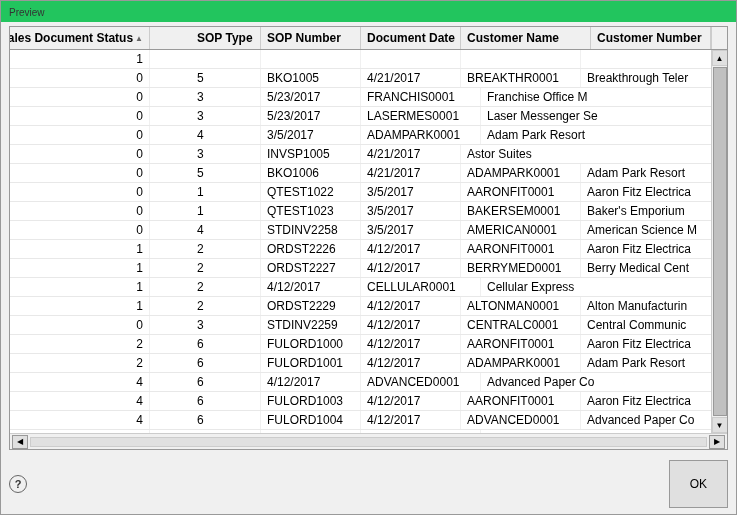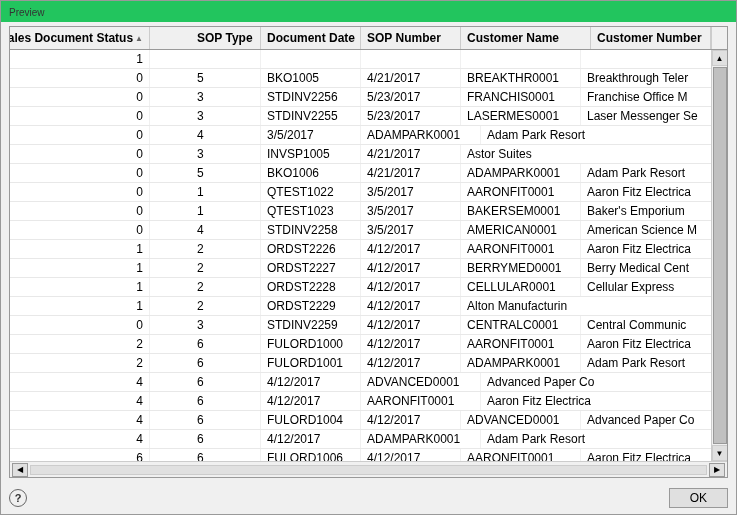--- a/index.html
+++ b/index.html
@@ -148,21 +148,21 @@
       border: 1px solid #666;
       display: flex;
       align-items: center;
       justify-content: center;
       font-size: 11px;
       font-weight: bold;
       color: #333;
       cursor: pointer;
     }
     .ok-btn {
-      padding: 2px 20px;
+      padding: 16px 20px;
       background: #e0e0e0;
       border: 1px solid #999;
       cursor: pointer;
       font-size: 12px;
     }
     .v-scroll-up, .v-scroll-down {
       width: 16px;
       height: 16px;
       background: #e0e0e0;
       border: 1px solid #ccc;
@@ -190,25 +190,25 @@
   <div class="content-area">
     <div class="table-container">
       <div class="table-header">
         <div class="col-header col-status">
           <span>Sales Document Status</span>
           <span class="col-sort-arrow">▲</span>
         </div>
         <div class="col-header col-sop-type">
           <span>SOP Type</span>
         </div>
+        <div class="col-header col-sop-number">
+          <span>SOP Number</span>
+        </div>
         <div class="col-header col-doc-date">
           <span>Document Date</span>
-        </div>
-        <div class="col-header col-sop-number">
-          <span>SOP Number</span>
         </div>
         <div class="col-header col-cust-name">
           <span>Customer Name</span>
         </div>
         <div class="col-header col-cust-num">
           <span>Customer Number</span>
         </div>
         <div style="width:16px;min-width:16px;background:#f0f0f0;border-left:1px solid #ccc;"></div>
       </div>
       <div class="table-body-wrapper">
@@ -226,29 +226,27 @@
               <div class="table-cell col-status">0</div>
               <div class="table-cell col-sop-type">5</div>
               <div class="table-cell col-sop-number">BKO1005</div>
               <div class="table-cell col-doc-date">4/21/2017</div>
               <div class="table-cell col-cust-num">BREAKTHR0001</div>
               <div class="table-cell col-cust-name">Breakthrough Teler</div>
             </div>
             <div class="table-row">
               <div class="table-cell col-status">0</div>
               <div class="table-cell col-sop-type">3</div>
-              <div class="table-cell col-sop-number">STDINV2256</div>
               <div class="table-cell col-doc-date">5/23/2017</div>
               <div class="table-cell col-cust-num">FRANCHIS0001</div>
               <div class="table-cell col-cust-name">Franchise Office M</div>
             </div>
             <div class="table-row">
               <div class="table-cell col-status">0</div>
               <div class="table-cell col-sop-type">3</div>
-              <div class="table-cell col-sop-number">STDINV2255</div>
               <div class="table-cell col-doc-date">5/23/2017</div>
               <div class="table-cell col-cust-num">LASERMES0001</div>
               <div class="table-cell col-cust-name">Laser Messenger Se</div>
             </div>
             <div class="table-row">
               <div class="table-cell col-status">0</div>
               <div class="table-cell col-sop-type">4</div>
               <div class="table-cell col-doc-date">3/5/2017</div>
               <div class="table-cell col-cust-num">ADAMPARK0001</div>
               <div class="table-cell col-cust-name">Adam Park Resort</div>
@@ -304,30 +302,30 @@
               <div class="table-cell col-status">1</div>
               <div class="table-cell col-sop-type">2</div>
               <div class="table-cell col-sop-number">ORDST2227</div>
               <div class="table-cell col-doc-date">4/12/2017</div>
               <div class="table-cell col-cust-num">BERRYMED0001</div>
               <div class="table-cell col-cust-name">Berry Medical Cent</div>
             </div>
             <div class="table-row">
               <div class="table-cell col-status">1</div>
               <div class="table-cell col-sop-type">2</div>
-              <div class="table-cell col-sop-number">ORDST2228</div>
               <div class="table-cell col-doc-date">4/12/2017</div>
               <div class="table-cell col-cust-num">CELLULAR0001</div>
               <div class="table-cell col-cust-name">Cellular Express</div>
             </div>
             <div class="table-row">
               <div class="table-cell col-status">1</div>
               <div class="table-cell col-sop-type">2</div>
               <div class="table-cell col-sop-number">ORDST2229</div>
               <div class="table-cell col-doc-date">4/12/2017</div>
+              <div class="table-cell col-cust-num">ALTONMAN0001</div>
               <div class="table-cell col-cust-name">Alton Manufacturin</div>
             </div>
             <div class="table-row">
               <div class="table-cell col-status">0</div>
               <div class="table-cell col-sop-type">3</div>
               <div class="table-cell col-sop-number">STDINV2259</div>
               <div class="table-cell col-doc-date">4/12/2017</div>
               <div class="table-cell col-cust-num">CENTRALC0001</div>
               <div class="table-cell col-cust-name">Central Communic</div>
             </div>
@@ -350,20 +348,21 @@
             <div class="table-row">
               <div class="table-cell col-status">4</div>
               <div class="table-cell col-sop-type">6</div>
               <div class="table-cell col-doc-date">4/12/2017</div>
               <div class="table-cell col-cust-num">ADVANCED0001</div>
               <div class="table-cell col-cust-name">Advanced Paper Co</div>
             </div>
             <div class="table-row">
               <div class="table-cell col-status">4</div>
               <div class="table-cell col-sop-type">6</div>
+              <div class="table-cell col-sop-number">FULORD1003</div>
               <div class="table-cell col-doc-date">4/12/2017</div>
               <div class="table-cell col-cust-num">AARONFIT0001</div>
               <div class="table-cell col-cust-name">Aaron Fitz Electrica</div>
             </div>
             <div class="table-row">
               <div class="table-cell col-status">4</div>
               <div class="table-cell col-sop-type">6</div>
               <div class="table-cell col-sop-number">FULORD1004</div>
               <div class="table-cell col-doc-date">4/12/2017</div>
               <div class="table-cell col-cust-num">ADVANCED0001</div>

